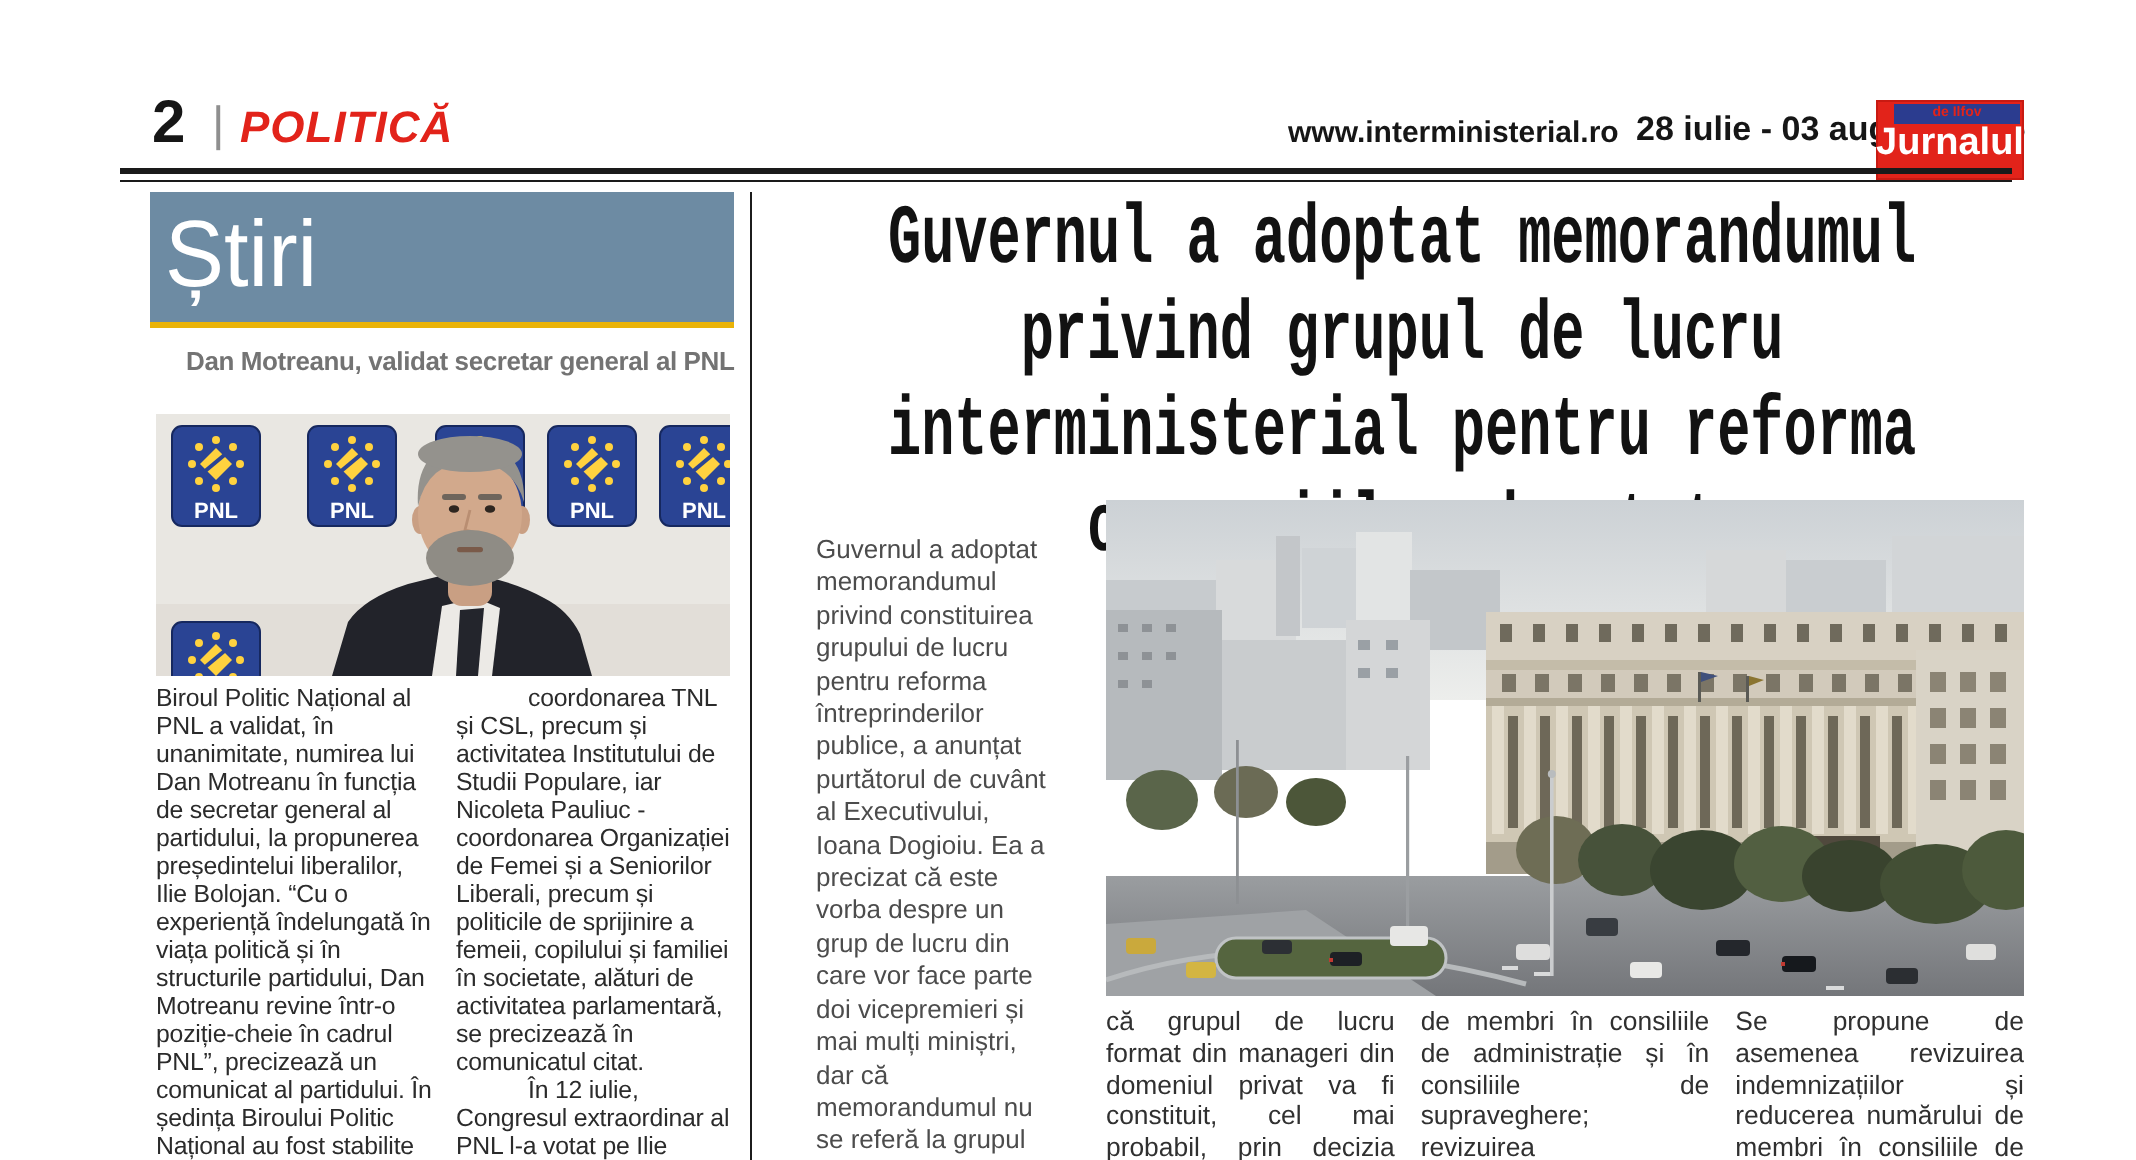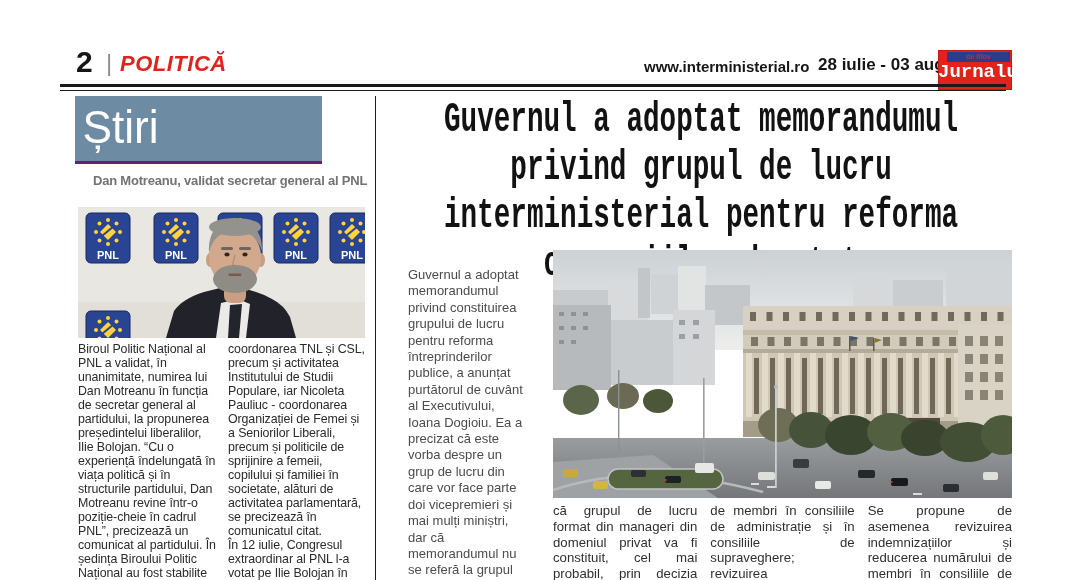--- a/index.html
+++ b/index.html
@@ -8,35 +8,35 @@
   
   .hdr-num{position:absolute;left:76px;top:45px;font-size:30px;font-weight:bold;color:#161616;}
   .hdr-sep{position:absolute;left:106px;top:49px;font-size:24px;color:#8f8f8f;}
   .hdr-section{position:absolute;left:120px;top:51px;font-size:22px;font-weight:bold;color:#e2231a;letter-spacing:.5px;font-style:italic;}
   .hdr-site{position:absolute;left:644px;top:58px;font-size:15px;font-weight:bold;color:#161616;}
   .hdr-date{position:absolute;left:818px;top:55px;font-size:17px;font-weight:bold;color:#161616;}
   .logo{position:absolute;left:938px;top:50px;width:74px;height:40px;background:#e2231a;box-shadow:0 0 0 1px #c81a12 inset;}
   .logo-band{position:absolute;left:9px;top:2px;right:2px;height:10px;background:#2b3c8f;
              color:#e2231a;font-size:7px;font-weight:bold;line-height:10px;text-align:center;overflow:hidden;}
   .logo-title{position:absolute;left:0;right:0;top:10px;text-align:center;color:#fff;
-              font-family:Liberation Mono, monospace;font-weight:bold;font-size:19px;line-height:24px;}
+              font-family:Liberation Sans, sans-serif;font-weight:bold;font-size:19px;line-height:24px;}
   .logo-tag{position:absolute;left:12px;right:12px;bottom:3px;height:3px;background:rgba(255,255,255,.75);border-radius:2px;}
   .rule-thick{position:absolute;left:60px;top:84px;width:946px;height:3px;background:#1a1a1a;}
   .rule-thin{position:absolute;left:60px;top:90px;width:946px;height:1px;background:#1a1a1a;}
   
-  .kicker{position:absolute;left:75px;top:96px;width:247px;height:68px;background:#6d8ba3;
-          border-bottom:3px solid #701a75;box-sizing:border-box;color:#fff;}
+  .kicker{position:absolute;left:75px;top:96px;width:292px;height:68px;background:#6d8ba3;
+          border-bottom:3px solid #eab308;box-sizing:border-box;color:#fff;}
   .kicker span{display:block;padding-left:8px;font-size:47px;line-height:62px;font-weight:300;
                transform:scaleX(.94);transform-origin:left center;}
   .news-title{position:absolute;left:93px;top:171px;width:290px;font-size:13px;font-weight:bold;
               color:#737373;line-height:19px;letter-spacing:-.2px;}
   .photo1{position:absolute;left:78px;top:207px;width:287px;height:131px;}
   .news-body{position:absolute;left:78px;top:342px;width:290px;height:238px;overflow:hidden;display:flex;gap:10px;}
   .news-body .col{width:140px;font-size:12.4px;line-height:14px;color:#2b2b2b;letter-spacing:-.1px;}
-  .pre{white-space:pre-line;}
+  .pre{white-space:pre-line;margin-left:36px;}
   .v-rule{position:absolute;left:375px;top:96px;width:1px;height:484px;background:#1c1c1c;}
   
   .headline{position:absolute;left:388px;top:96px;width:626px;height:150px;font-family:Liberation Mono, monospace;}
   .headline-inner{width:152%;transform:scaleX(.658);transform-origin:left top;text-align:center;
                   font-size:42px;line-height:48px;font-weight:bold;color:#121212;}
   .lead{position:absolute;left:392px;top:251px;width:154px;height:329px;overflow:hidden;
         font-size:13px;line-height:16.4px;color:#4c4c4c;}
   .lead p{margin:16px;}
   .lead p.q{margin-top:8px;text-indent:14px;text-align:justify;}
   .photo2{position:absolute;left:553px;top:250px;width:459px;height:248px;}

